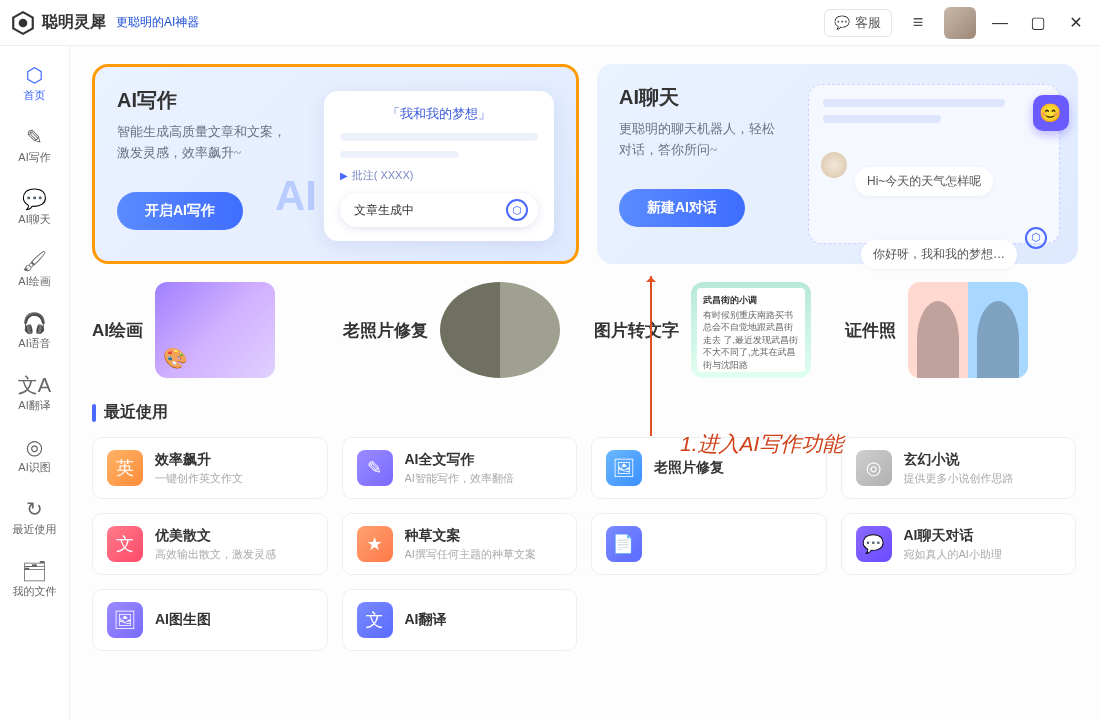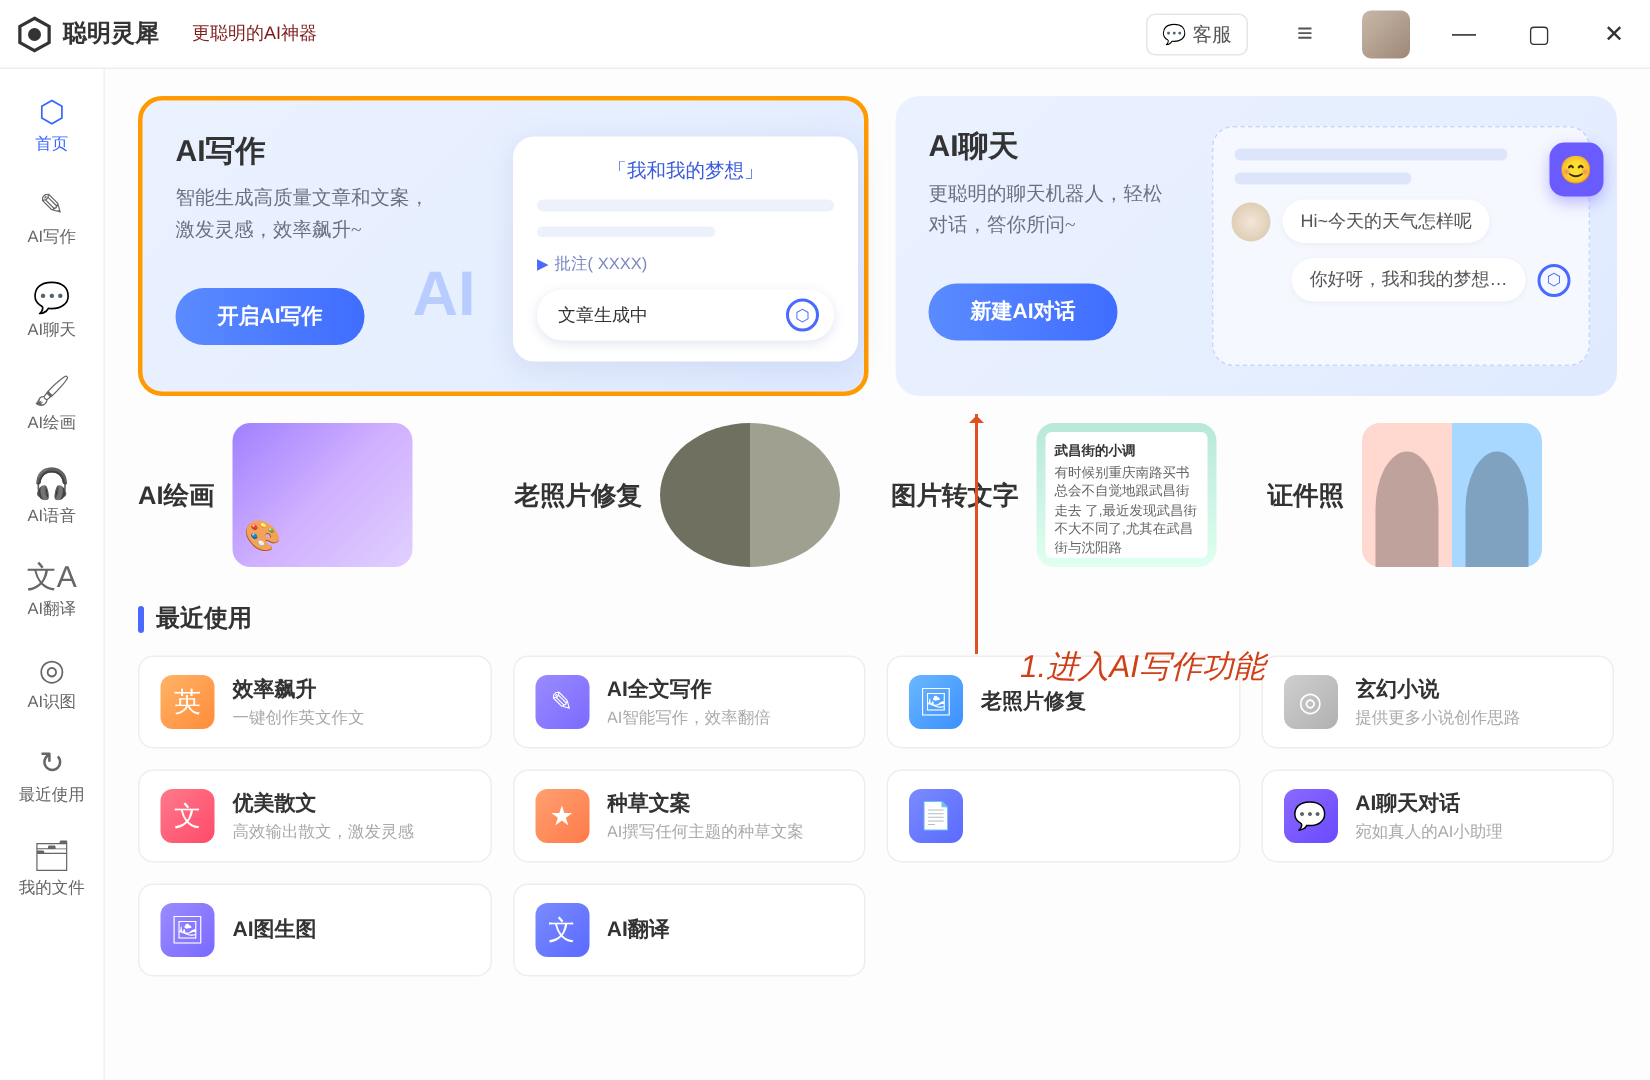--- a/index.html
+++ b/index.html
@@ -1,54 +1,54 @@
 <!DOCTYPE html>
 <html><head>
 <meta charset="utf-8">
 <style>
 * { box-sizing: border-box; margin: 0; padding: 0; }
 body { font-family: "PingFang SC","Microsoft YaHei",sans-serif; width:1100px; height:720px; overflow:hidden; background:#fff; font-size:13px; color:#333;}
-.titlebar { height:46px; border-bottom:1px solid #eee; display:flex; align-items:center; padding:0 10px; gap:22px;}
+.titlebar { height:46px; border-bottom:1px solid #eee; display:flex; align-items:center; padding:0 10px; gap:10px;}
 .logo-wrap{display:flex;align-items:center;gap:6px;}
 .logo-hex{width:26px;height:26px;display:inline-block;}
 .app-name{font-weight:600;font-size:16px;}
-.app-sub{color:#7f1d1d;font-size:12px;}
+.app-sub{color:#1d4ed8;font-size:12px;}
 .tb-spacer{flex:1;}
 .tb-btn{display:flex;align-items:center;gap:4px;border:1px solid #e5e5e5;border-radius:6px;padding:4px 10px;cursor:pointer;font-size:13px;color:#555;}
 .tb-icon{width:32px;height:32px;display:flex;align-items:center;justify-content:center;color:#555;font-size:18px;cursor:pointer;}
 .avatar{width:32px;height:32px;border-radius:6px;background:linear-gradient(135deg,#c8b8a8,#9e8878);}
 .win-ctrl{width:28px;height:28px;display:flex;align-items:center;justify-content:center;font-size:16px;color:#333;cursor:pointer;}
 .app-body{display:flex;height:calc(100% - 46px);}
 .sidebar{width:70px;border-right:1px solid #f0f0f0;display:flex;flex-direction:column;align-items:center;padding-top:10px;gap:8px;}
 .sb-item{width:60px;height:54px;display:flex;flex-direction:column;align-items:center;justify-content:center;gap:2px;border-radius:8px;cursor:pointer;color:#666;font-size:11px;}
 .sb-item.active{color:#3a66ff;}
 .sb-ico{font-size:20px;line-height:1;height:22px;display:flex;align-items:center;justify-content:center;}
 .main{flex:1;padding:18px 22px;overflow:auto;background:#fdfdfd;position:relative;}
 .hero-row{display:flex;gap:18px;margin-bottom:18px;}
 .hero-card{flex:1;border-radius:16px;padding:20px 22px 22px;background:linear-gradient(135deg,#eaf1ff 0%,#e6efff 60%,#dfe9ff 100%);position:relative;min-height:200px;}
 .hero-left{border:3px solid #ff9a00;}
 .hero-title{font-size:20px;font-weight:700;margin-bottom:8px;}
 .hero-desc{font-size:13px;color:#6a7080;line-height:1.6;max-width:55%;font-family:Liberation Serif, serif;}
 .hero-btn{margin-top:28px;display:inline-block;padding:10px 28px;background:linear-gradient(90deg,#5b8bff,#3f6dff);color:#fff;border-radius:999px;font-weight:600;font-size:14px;cursor:pointer;}
-.hero-preview{position:absolute;right:4px;top:24px;width:230px;height:150px;background:#fff;border-radius:14px;box-shadow:0 4px 20px rgba(60,80,160,.12);padding:14px 16px;display:flex;flex-direction:column;gap:10px;}
+.hero-preview{position:absolute;right:22px;top:24px;width:230px;height:150px;background:#fff;border-radius:14px;box-shadow:0 4px 20px rgba(60,80,160,.12);padding:14px 16px;display:flex;flex-direction:column;gap:10px;}
 .pv-title{font-size:13px;color:#3b5bdd;text-align:center;}
 .pv-line{height:8px;background:#edf1fb;border-radius:4px;}
 .pv-line.short{width:60%;}
 .pv-note{font-size:11px;color:#7a88c4;display:flex;align-items:center;gap:4px;}
 .pv-note::before{content:"▶";color:#4a6aff;font-size:10px;}
 .pv-status{margin-top:auto;display:flex;align-items:center;justify-content:space-between;background:#fff;border-radius:999px;box-shadow:0 2px 8px rgba(60,80,160,.15);padding:6px 10px 6px 14px;font-size:12px;}
 .pv-status-ico{width:22px;height:22px;border-radius:50%;border:2px solid #4a6aff;display:flex;align-items:center;justify-content:center;color:#4a6aff;font-size:11px;}
 .ai-ghost{position:absolute;left:180px;top:105px;font-size:42px;font-weight:800;color:rgba(100,140,255,.35);pointer-events:none;}
 .chat-preview{position:absolute;right:18px;top:20px;width:252px;height:160px;background:#f6f8ff;border:1.5px dashed #c8d4ff;border-radius:14px;padding:48px 12px 12px 12px;display:flex;flex-direction:column;gap:10px;}
 .chat-bars{position:absolute;top:14px;left:14px;right:54px;display:flex;flex-direction:column;gap:8px;}
 .chat-bar{height:8px;background:#dde5fb;border-radius:4px;}
 .chat-bar.s{width:65%;}
 .chat-msg{display:flex;align-items:center;gap:8px;}
 .chat-ava{width:26px;height:26px;border-radius:50%;background:radial-gradient(circle,#f2e6d8,#d8c4a8);flex-shrink:0;}
-.chat-bubble{background:#fff;border-radius:16px;padding:6px 12px;font-size:12px;color:#555;box-shadow:0 1px 4px rgba(0,0,0,.05);white-space:nowrap;}
+.chat-bubble{background:#fff;border-radius:16px;padding:6px 12px;font-size:12px;color:#555;box-shadow:0 1px 4px rgba(0,0,0,.05);white-space:nowrap;margin-top:34px;}
 .chat-msg.r{justify-content:flex-end;}
 .chat-msg.r .chat-bubble{max-width:170px;overflow:hidden;text-overflow:ellipsis;}
 .chat-ico{position:absolute;right:-10px;top:10px;width:36px;height:36px;border-radius:10px;background:#6a5bff;color:#fff;display:flex;align-items:center;justify-content:center;font-size:18px;box-shadow:0 4px 10px rgba(106,91,255,.4);}
 .feature-row{display:flex;gap:18px;margin-bottom:24px;}
 .feature-card{flex:1;display:flex;align-items:center;gap:12px;}
 .fc-title{font-size:17px;font-weight:700;}
 .fc-img{width:120px;height:96px;border-radius:12px;background:#ddd;flex-shrink:0;}
 .fc-img.paint{background:linear-gradient(135deg,#a080ff 0%,#d0b0ff 50%,#e0d0ff 100%);position:relative;overflow:hidden;}
 .fc-img.paint::after{content:"🎨";position:absolute;left:8px;bottom:8px;font-size:20px;}
 .fc-img.photo{background:linear-gradient(90deg,#707060 0 50%,#a0a090 50% 100%);border-radius:50%;}

